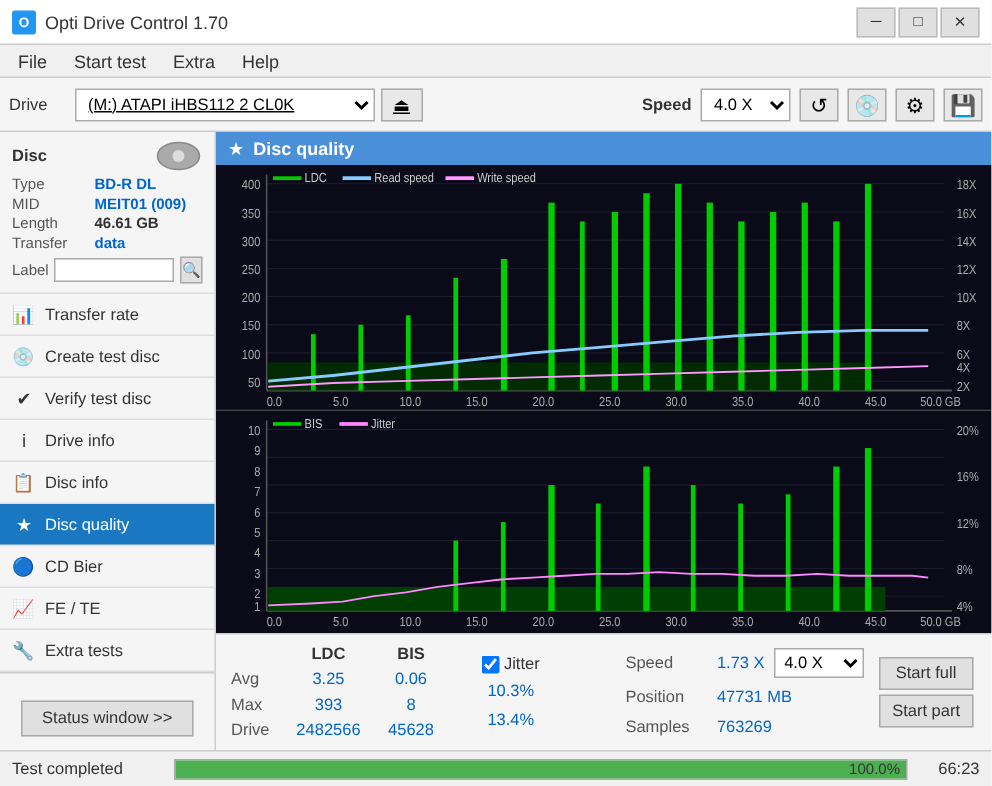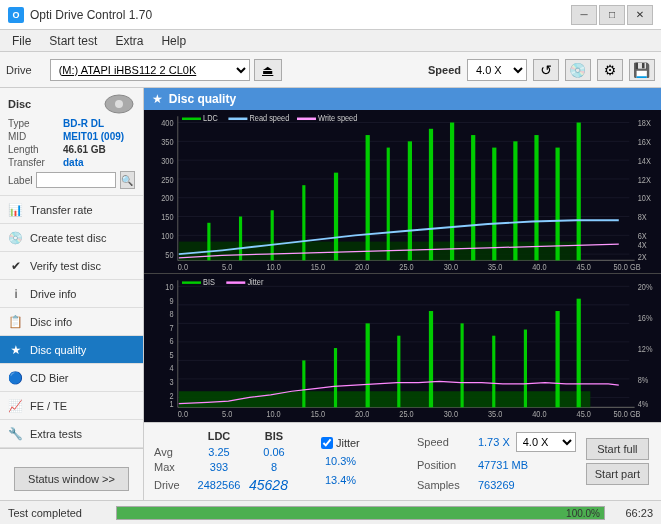--- a/index.html
+++ b/index.html
@@ -373,21 +373,21 @@
             <div style="width: 50px; text-align: center; font-size: 11px; color: #0066cc;">0.06</div>
           </div>
           <div style="display: flex; gap: 0; align-items: center;">
             <div style="width: 35px; font-size: 11px; color: #555;">Max</div>
             <div style="width: 60px; text-align: center; font-size: 11px; color: #0066cc;">393</div>
             <div style="width: 50px; text-align: center; font-size: 11px; color: #0066cc;">8</div>
           </div>
           <div style="display: flex; gap: 0; align-items: center;">
             <div style="width: 35px; font-size: 11px; color: #555;">Drive</div>
             <div style="width: 60px; text-align: center; font-size: 11px; color: #0066cc;">2482566</div>
-            <div style="width: 50px; font-size: 14px; color: #0066cc; font-style: italic;">45628</div>
+            <div style="width: 50px; text-align: center; font-size: 11px; color: #0066cc;">45628</div>
           </div>
         </div>
 
         <div style="display: flex; flex-direction: column; justify-content: space-around; padding: 2px 8px; min-width: 100px;">
           <div></div>
           <div style="display: flex; align-items: center; gap: 3px;">
             <input type="checkbox" checked="" style="width: 12px; height: 12px;">
             <span style="font-size:11px; color:#333;">Jitter</span>
           </div>
           <div style="font-size: 11px; color: #0066cc; padding-left: 4px;">10.3%</div>

